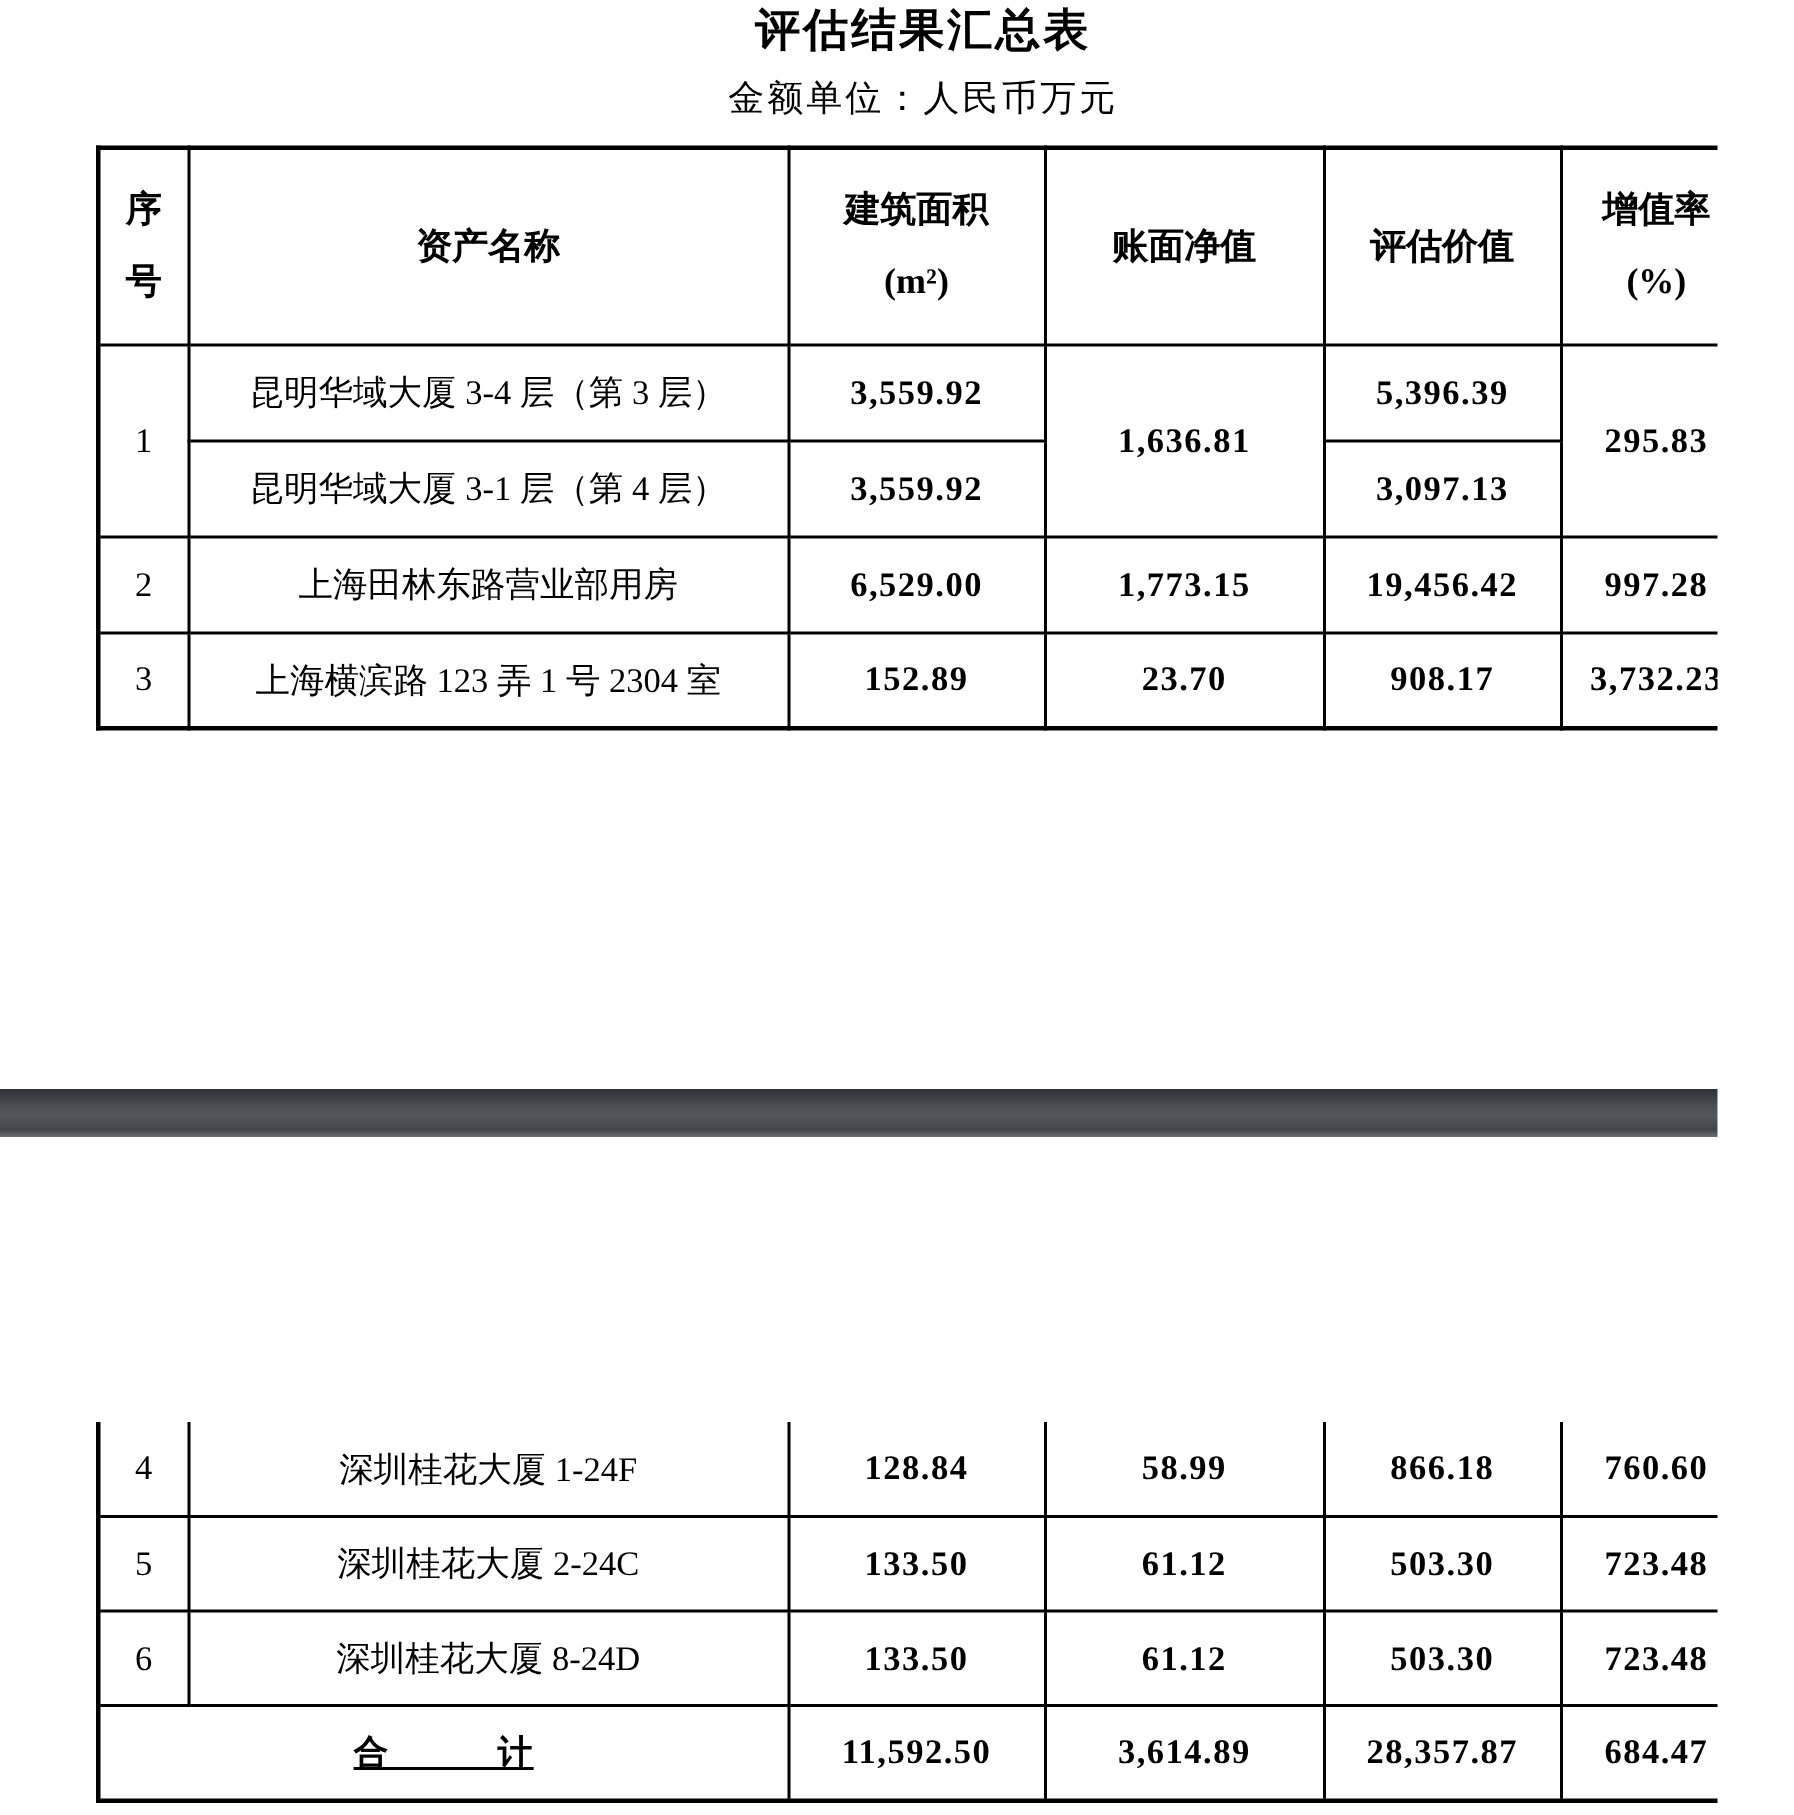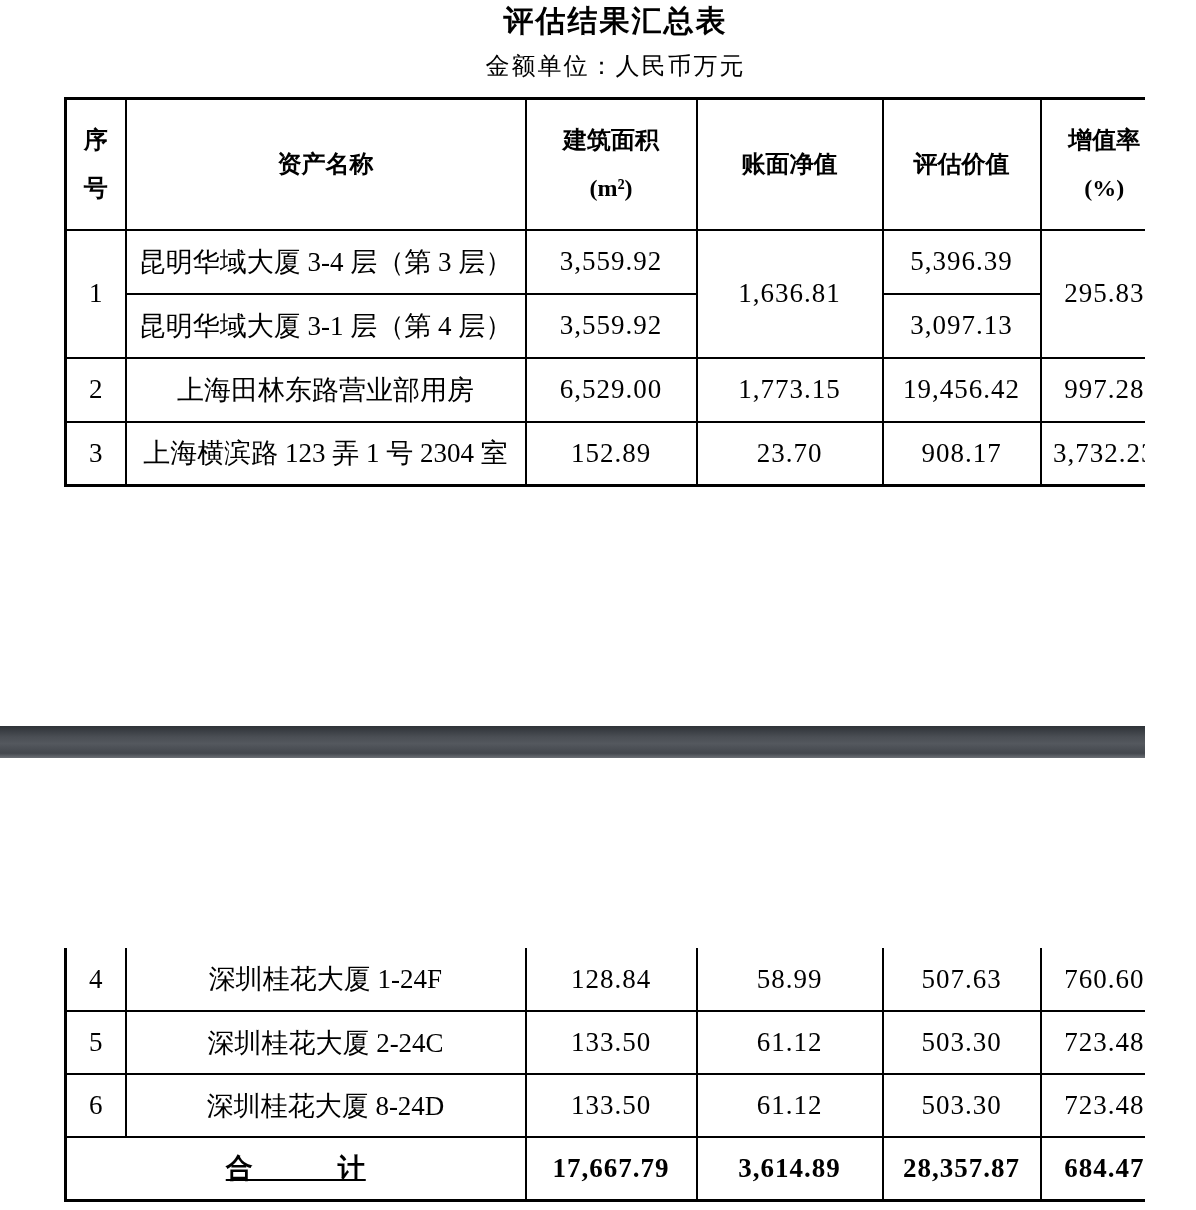--- a/index.html
+++ b/index.html
@@ -17,32 +17,32 @@
   .unit-note {
     text-align:center; font-size:24px; letter-spacing:2px;
     line-height:28px; margin-top:10px;
   }
   table.t {
     border-collapse:collapse; table-layout:fixed; width:1103px;
     margin-top:17px; border:3px solid #000;
   }
   table.t th, table.t td {
     border:2px solid #000; text-align:center; vertical-align:middle;
-    font-size:27px; padding:0; overflow:hidden;
+    font-size:23px; padding:0; overflow:hidden;
   }
   table.t th { font-weight:bold; font-size:24px; }
   tr.hrow { height:131px; }
   table.t1 tr.data { height:64px; }
   table.t2 { margin-top:190px; border-top:none; }
   table.t2 tr { height:63px; }
   table.t2 tr:first-child td { border-top:none; }
   .th2 { line-height:1; }
   .th2 span { display:block; }
   .th2 span + span { margin-top:24px; }
-  .num { letter-spacing:1px; }
+  .num { letter-spacing:1px;font-weight:bold; }
   tr.trow td { font-weight:bold; }
   .total-label { font-weight:bold; letter-spacing:1px;text-decoration:underline; }
   .page-separator {
     width:1196px; height:32px; margin-top:239px;
     background:linear-gradient(180deg,#2e3237 0%,#4b4f55 35%,#54585e 55%,#43474d 85%,#6b6f75 100%);
   }
 </style>
 </head>
 <body>
 
@@ -125,42 +125,42 @@
         <col style="width:186px">
           <col style="width:158px">
           <col style="width:128px">
       </colgroup>
       <tbody>
         <tr>
           <td>4</td>
           <td>深圳桂花大厦 1-24F</td>
           <td class="num">128.84</td>
           <td class="num">58.99</td>
-          <td class="num">507.63</td>
+          <td class="num">866.18</td>
           <td class="num">760.60</td>
         </tr>
         <tr>
           <td>5</td>
           <td>深圳桂花大厦 2-24C</td>
           <td class="num">133.50</td>
           <td class="num">61.12</td>
           <td class="num">503.30</td>
           <td class="num">723.48</td>
         </tr>
         <tr>
           <td>6</td>
           <td>深圳桂花大厦 8-24D</td>
           <td class="num">133.50</td>
           <td class="num">61.12</td>
           <td class="num">503.30</td>
           <td class="num">723.48</td>
         </tr>
         <tr class="trow">
           <td colspan="2" class="total-label">合　　　计</td>
-          <td class="num">17,667.79</td>
+          <td class="num">11,592.50</td>
           <td class="num">3,614.89</td>
           <td class="num">28,357.87</td>
           <td class="num">684.47</td>
         </tr>
       </tbody>
     </table>
   </div>
 
 </div>
 

